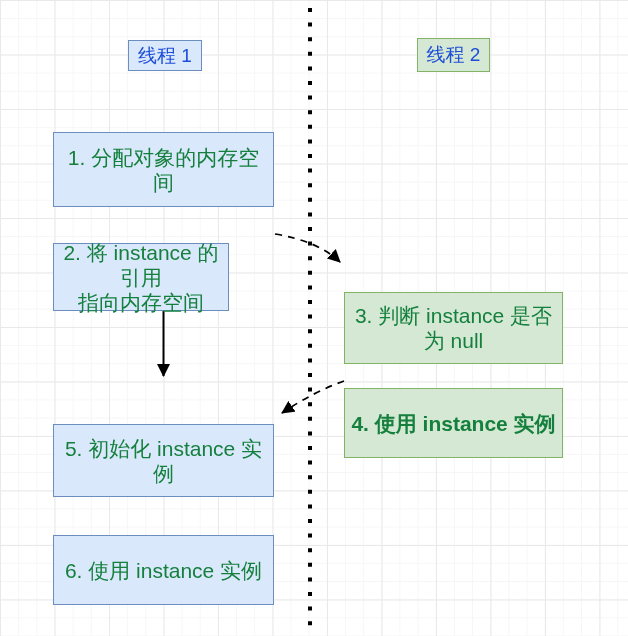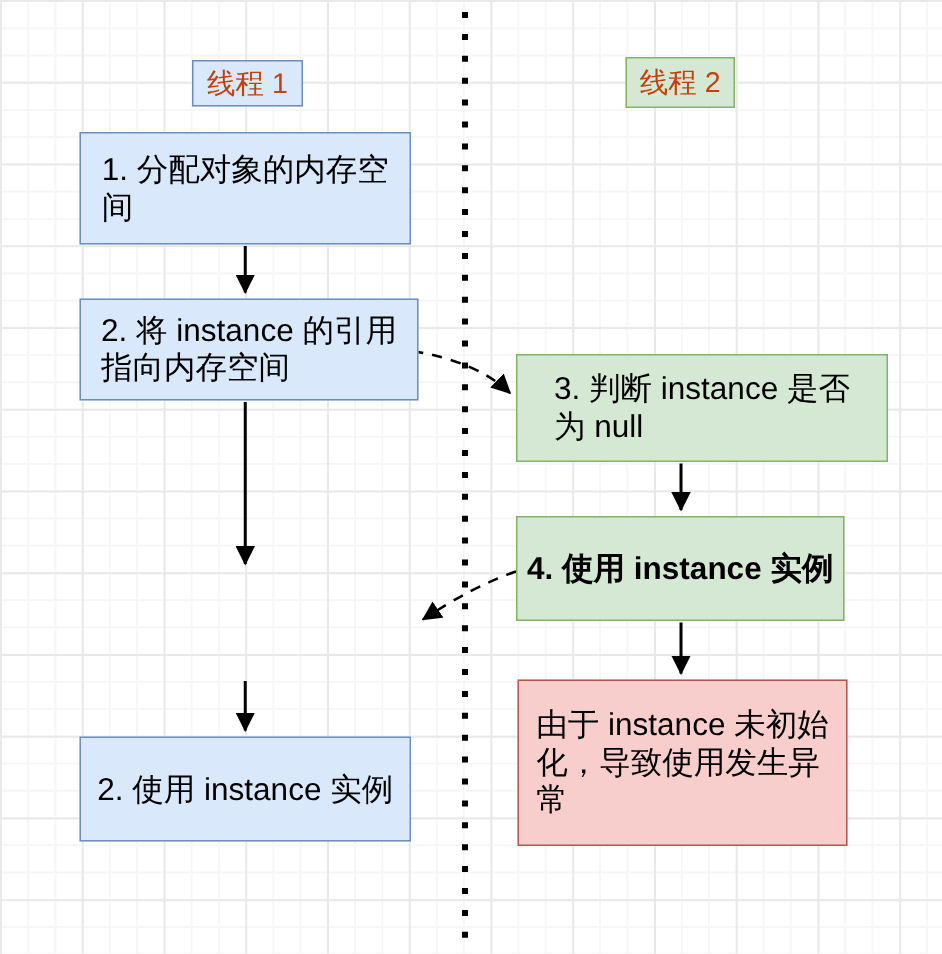--- a/index.html
+++ b/index.html
@@ -15,44 +15,44 @@
       linear-gradient(to right, #e9e9e9 1px, transparent 1px),
       linear-gradient(to bottom, #e9e9e9 1px, transparent 1px),
       linear-gradient(to right, #f6f6f6 1px, transparent 1px),
       linear-gradient(to bottom, #f6f6f6 1px, transparent 1px);
     background-size:54.5px 54.5px,54.5px 54.5px,18.17px 18.17px,18.17px 18.17px;
   }
   .edges{position:absolute;left:0;top:0;width:628px;height:636px;pointer-events:none;}
   .node{
     position:absolute;box-sizing:border-box;
     display:flex;align-items:center;justify-content:center;
-    text-align:left;white-space:pre-line;
-    font-size:21px;line-height:25px;color:#000000;
+    text-align:center;white-space:pre-line;
+    font-size:21px;line-height:25px;color:#15803d;margin-top:44px;
   }
   .lane-label{
     position:absolute;box-sizing:border-box;
     display:flex;align-items:center;justify-content:center;
-    text-align:center;font-size:19px;color:#c2410c;
+    text-align:center;font-size:19px;color:#1d4ed8;
   }
   .blue {background:#dae8fc;border:1.7px solid #6c8ebf;}
   .green{background:#d5e8d4;border:1.7px solid #82b366;}
   .red  {background:#f8cecc;border:1.7px solid #b85450;}
 
   
   .lbl-t1{left:128px;top:40px;width:74px;height:31px;border-width:1.4px;}
   .lbl-t2{left:417px;top:38px;width:73px;height:34px;border-width:1.4px;text-align:center;}
 
   
   .n-step1{left:53px; top:88px; width:221px;height:75px;padding:0 3px;}
-  .n-step2{left:53px; top:199px;width:226px;height:68px;padding:18px 3px;}
+  .n-step2{left:53px; top:199px;width:176px;height:68px;padding:18px 3px;}
   .n-step5{left:53px; top:380px;width:221px;height:73px;padding:0 3px;}
   .n-step6{left:53px; top:491px;width:221px;height:70px;padding:0 3px;}
 
   
-  .n-step3{left:344px;top:236px;width:248px;height:72px;padding:0 3px;}
+  .n-step3{left:344px;top:248px;width:219px;height:72px;padding:0 3px;}
   .n-step4{left:344px;top:344px;width:219px;height:70px;padding:0 3px;font-weight:bold;}
   .n-error{left:345px;top:453px;width:220px;height:111px;padding:0 10px;}
 </style>
 </head>
 <body>
 
 <div class="canvas">
 
   <svg class="edges" width="628" height="636" viewBox="0 0 628 636" xmlns="http://www.w3.org/2000/svg">
     <defs>
@@ -73,22 +73,21 @@
     <path d="M344 381 Q315 391 282 413" fill="none" stroke="#000000" stroke-width="1.7" stroke-dasharray="7 6" marker-end="url(#ah)"></path>
   </svg>
 
   <div class="lane-label blue lbl-t1">线程 1</div>
   <div class="lane-label green lbl-t2">线程 2</div>
 
   <div class="node blue n-step1">1. 分配对象的内存空
 间</div>
   <div class="node blue n-step2">2. 将 instance 的引用
 指向内存空间</div>
-  <div class="node blue n-step6">2. 使用 instance 实例</div>
+  <div class="node blue n-step5">5. 初始化 instance 实
+例</div>
+  <div class="node blue n-step6">6. 使用 instance 实例</div>
 
   <div class="node green n-step3">3. 判断 instance 是否
 为 null</div>
   <div class="node green n-step4">4. 使用 instance 实例</div>
-  <div class="node red n-error">由于 instance 未初始
-化，导致使用发生异
-常</div>
 
 </div>
 
 </body></html>

